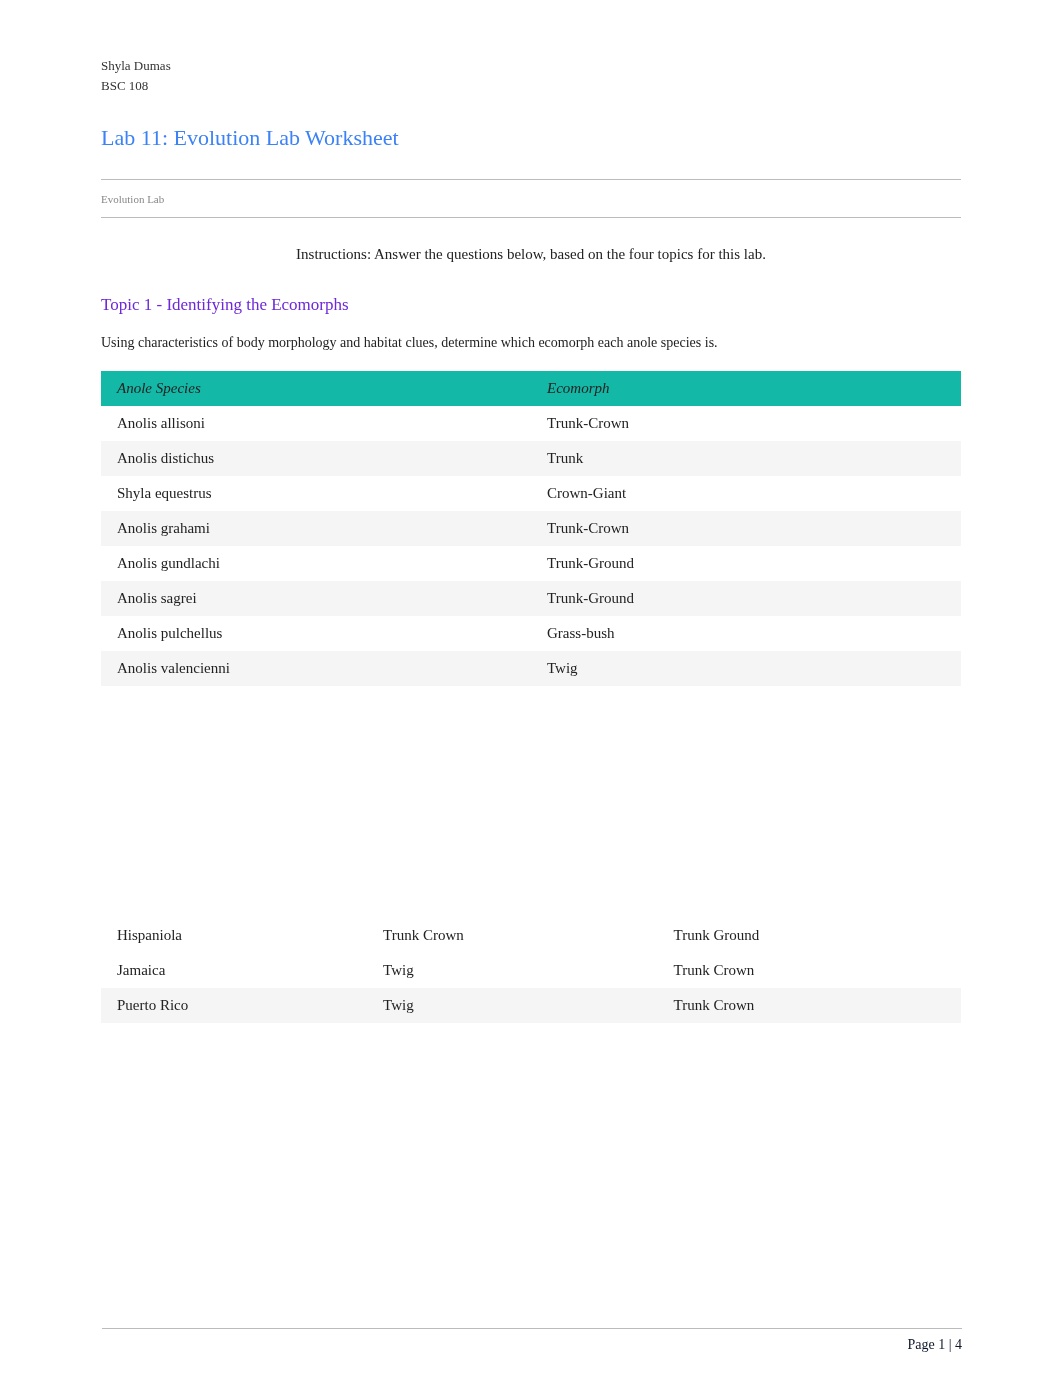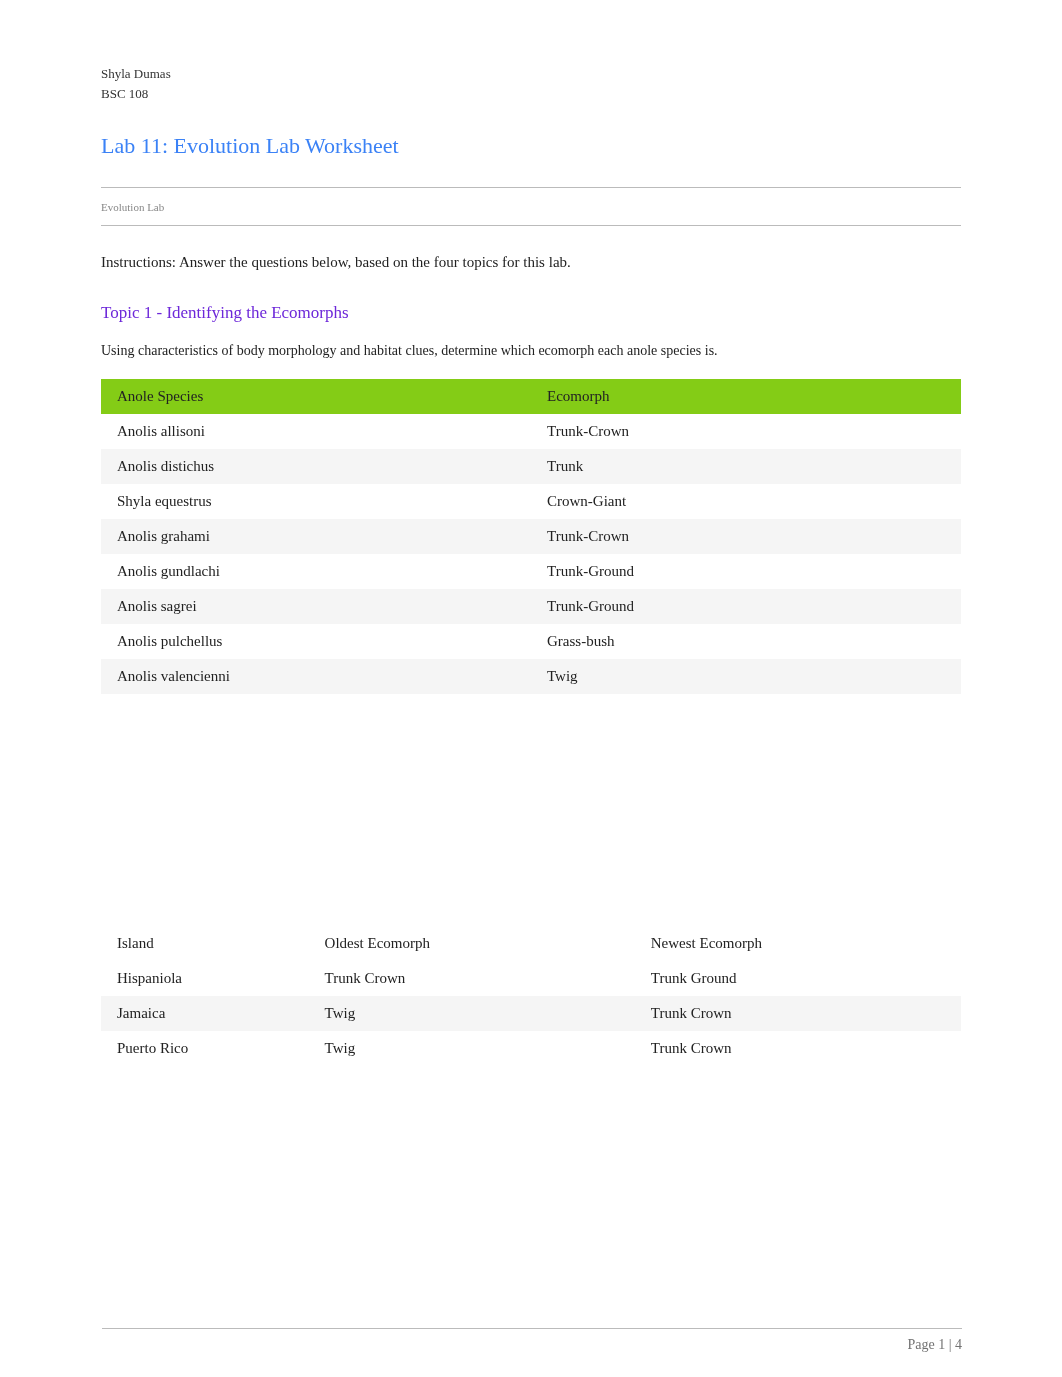--- a/index.html
+++ b/index.html
@@ -13,21 +13,21 @@
       font-family: Georgia, 'Times New Roman', serif;
       font-size: 15px;
       color: #222;
       width: 1062px;
       min-height: 1377px;
       position: relative;
     }
 
     .page {
       width: 860px;
-      margin: 12px auto;
+      margin: 4px auto;
       padding-top: 52px;
       padding-bottom: 80px;
     }
 
     .author-info {
       font-size: 13px;
       color: #333;
       margin-bottom: 30px;
       line-height: 1.5;
     }
@@ -50,20 +50,21 @@
     .section-header-text {
       font-size: 11px;
       color: #888;
       font-weight: normal;
     }
 
     .instructions {
       font-size: 15px;
       margin-bottom: 32px;
       color: #222;
+      text-align: center;
     }
 
     .topic-title {
       font-size: 17px;
       font-weight: normal;
       margin-bottom: 20px;
       color: #6d28d9;
     }
 
     .topic-description {
@@ -87,21 +88,22 @@
 
     .data-table tr:nth-child(odd) {
       background: #f5f5f5;
     }
 
     .data-table tr:nth-child(even) {
       background: #fff;
     }
 
     .data-table tr:first-child {
-      background: #84cc16;
+      background: #14b8a6;
+      font-style: italic;
     }
 
     .spacer {
       height: 200px;
     }
 
     .bottom-table {
       width: 100%;
       border-collapse: collapse;
       margin-bottom: 32px;
@@ -124,21 +126,21 @@
 
     .bottom-table tr:first-child {
       background: #fff;
     }
 
     .page-footer {
       position: absolute;
       bottom: 24px;
       right: 100px;
       font-size: 14px;
-      color: #737373;
+      color: #0f172a;
       border-top: 1.5px solid #bbb;
       width: 860px;
       padding-top: 8px;
       text-align: right;
     }
 
     .col-species { width: 220px; }
     .col-ecomorph { width: 220px; }
     .col-island { width: 140px; }
     .col-oldest { width: 220px; }
@@ -204,25 +206,20 @@
         <td>Twig</td>
       </tr>
     </tbody>
   </table>
 
   <div class="spacer"></div>
 
   <table class="bottom-table">
     <tbody>
       <tr>
-        <td class="col-island">Island</td>
-        <td class="col-oldest">Oldest Ecomorph</td>
-        <td class="col-newest">Newest Ecomorph</td>
-      </tr>
-      <tr>
         <td>Hispaniola</td>
         <td>Trunk Crown</td>
         <td>Trunk Ground</td>
       </tr>
       <tr>
         <td>Jamaica</td>
         <td>Twig</td>
         <td>Trunk Crown</td>
       </tr>
       <tr>

